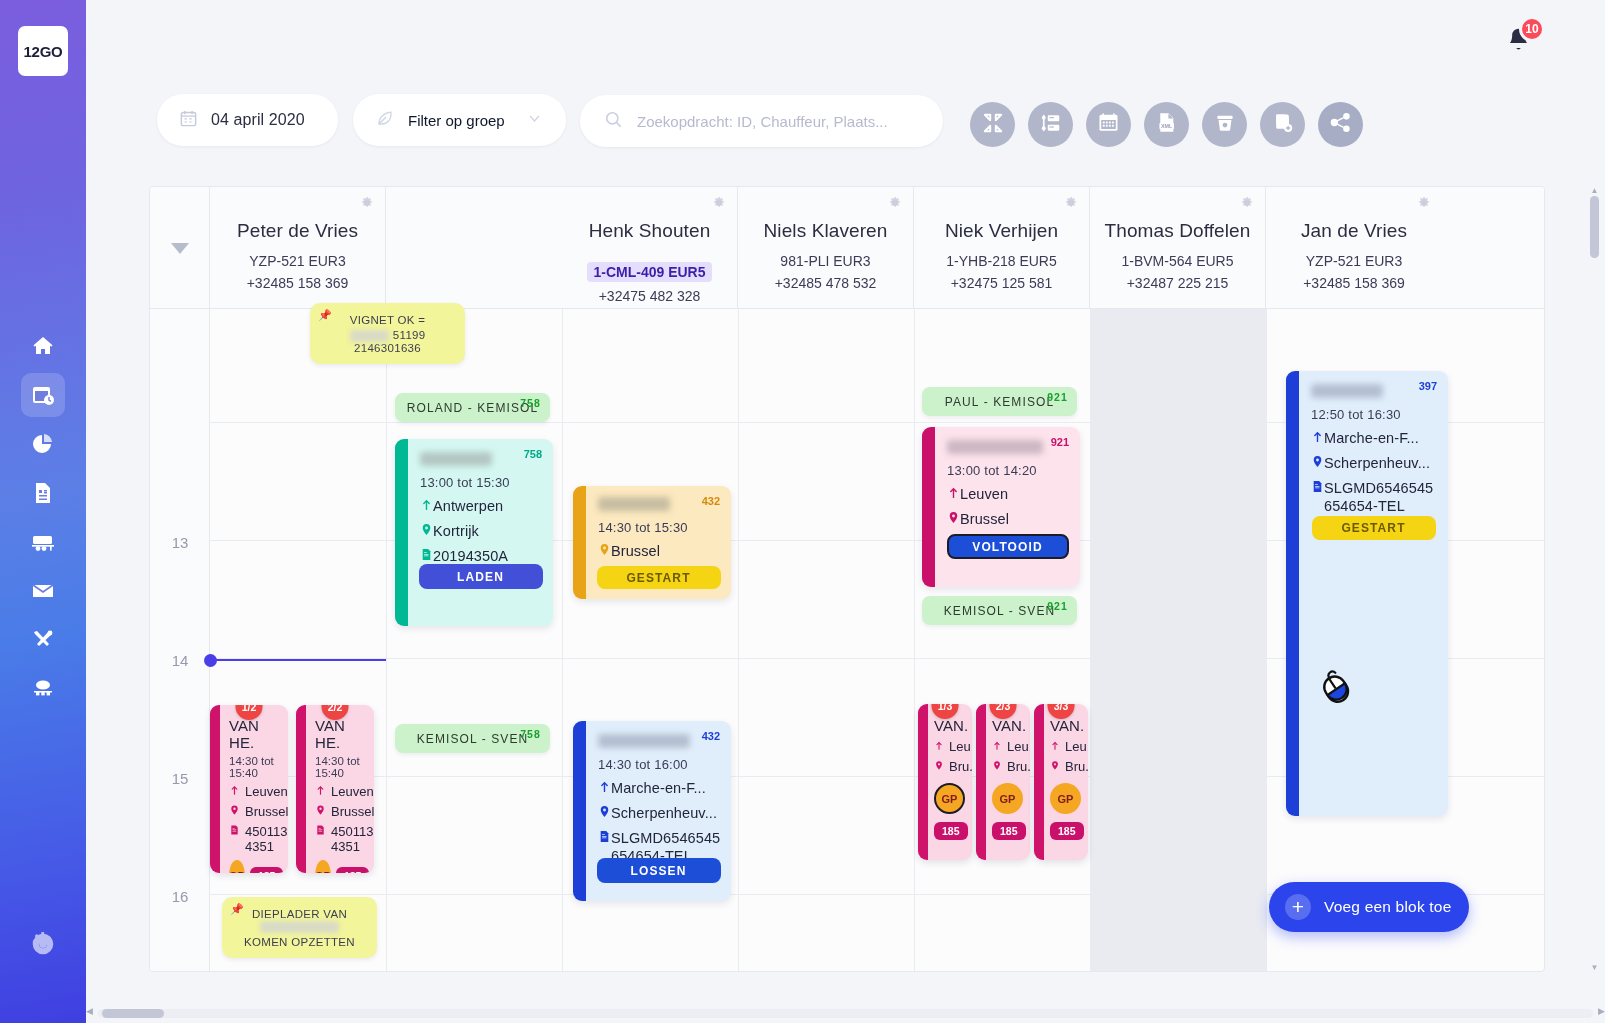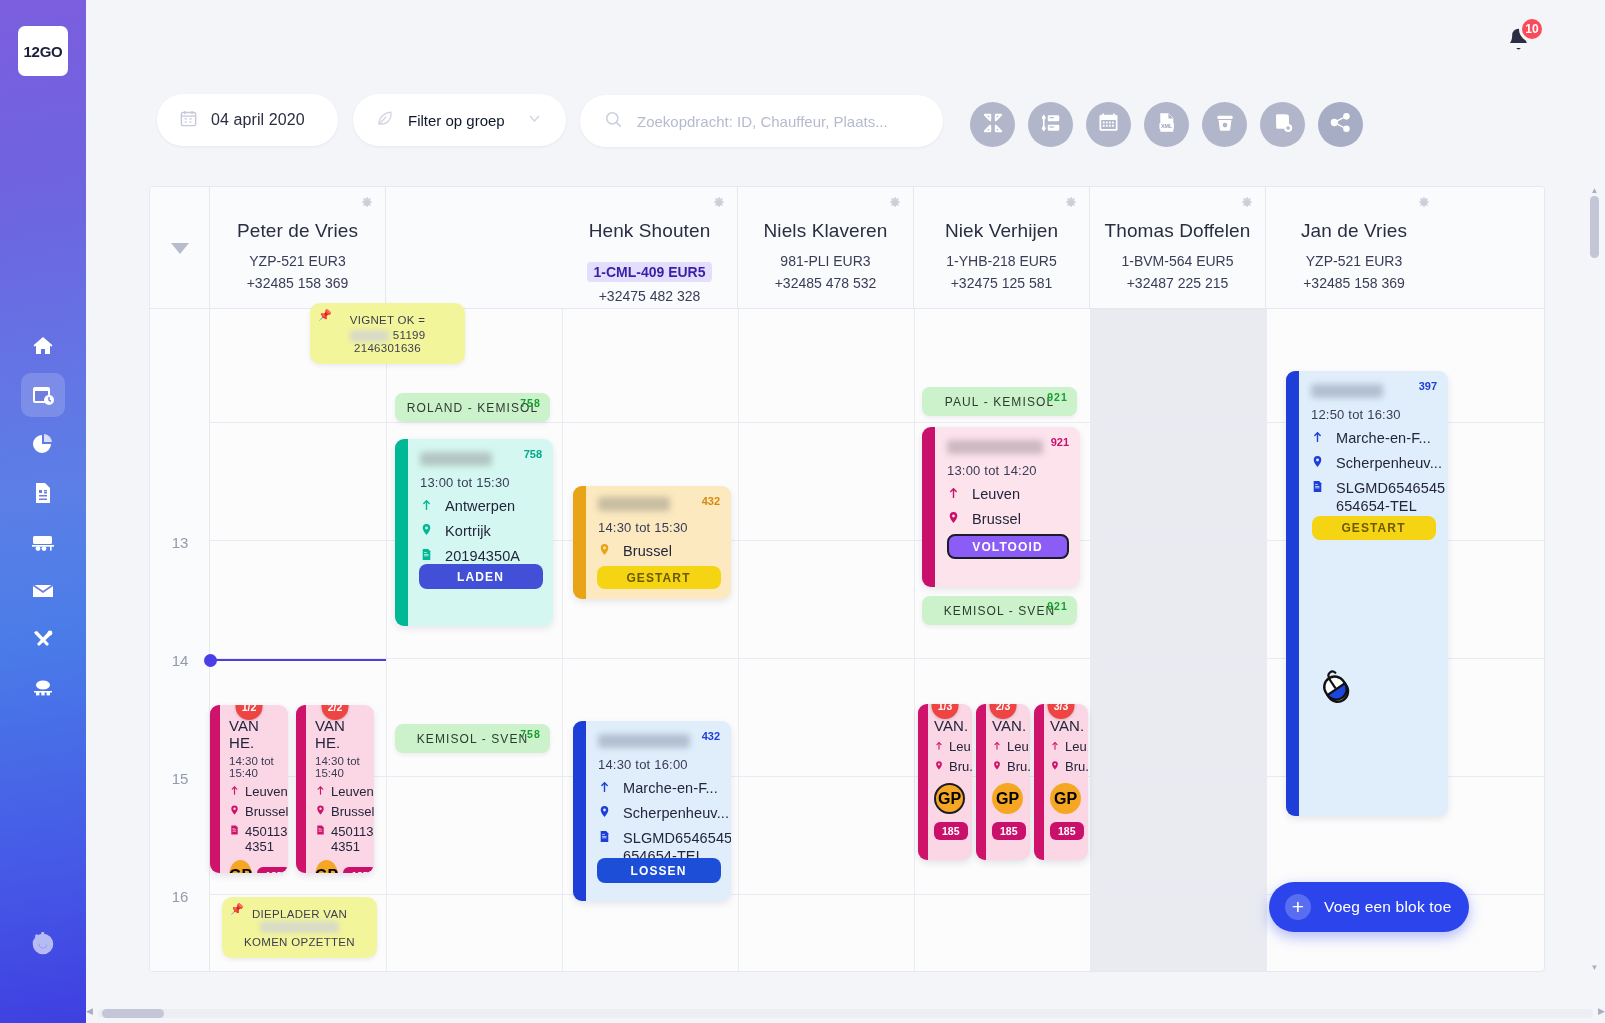--- a/index.html
+++ b/index.html
@@ -110,43 +110,43 @@
 
   .job {
     position:absolute; border-radius:9px; overflow:hidden;
     box-shadow: 0 3px 7px rgba(40,40,70,.10);
   }
   .job .stripe { position:absolute; left:0; top:0; bottom:0; width:13px; }
   .job .inner { position:absolute; left:13px; right:0; top:0; bottom:0; padding: 13px 10px 0 12px; }
   .job .jnum { position:absolute; right:11px; top:9px; font-size:11px; font-weight:700; }
   .job .jtitle { height:14px; width: 72px; border-radius:3px; filter: blur(3px); }
   .job .jtime { font-size:13px; color:#3a3c56; margin-top: 9px; letter-spacing:.2px; }
-  .job .jline { font-size:14.5px; color:#23253c; margin-top: 7px; display:flex; align-items:flex-start; gap:12px; letter-spacing:.1px; }
+  .job .jline { font-size:14.5px; color:#23253c; margin-top: 7px; display:flex; align-items:flex-start; gap:0; letter-spacing:.1px; }
   .job .jline .txt { line-height:1.25; }
   .job .jbtn {
     position:absolute; left:50%; transform:translateX(-50%);
     border-radius:8px; font-size:12px; font-weight:700; letter-spacing:1.1px;
     display:flex; align-items:center; justify-content:center; color:#fff;
   }
 
   .minijob { position:absolute; border-radius:9px; overflow:hidden; box-shadow: 0 3px 7px rgba(40,40,70,.12); }
   .minijob .stripe { position:absolute; left:0; top:0; bottom:0; width:10px; background:#d0136a; }
   .minijob .inner { position:absolute; left:10px; right:0; top:0; bottom:0; padding: 12px 6px 0 9px; }
   .minijob .mtitle { font-size:15px; color:#23253c; letter-spacing:.1px; }
   .minijob .mtime { font-size:11.5px; color:#3a3c56; margin-top:4px; }
   .minijob .mline { font-size:13px; color:#23253c; margin-top:5px; display:flex; align-items:flex-start; gap:5px; }
   .badge-frac {
     position:absolute; top:-12px; left:50%; transform:translateX(-50%);
     width:27px; height:27px; border-radius:50%; background:#ef4444; color:#fff;
     font-size:10.5px; font-weight:700; display:flex; align-items:center; justify-content:center;
     z-index: 4; box-shadow: 0 1px 3px rgba(0,0,0,.18);
   }
   .gp {
-    width:31px; height:31px; border-radius:50%; background:#f5a623; color:#000000;
-    font-size:16px; font-weight:700; display:flex; align-items:center; justify-content:center;text-align:center;
+    width:31px; height:31px; border-radius:50%; background:#f5a623; color:#7f1d1d;
+    font-size:11px; font-weight:700; display:flex; align-items:center; justify-content:center;text-align:center;
   }
   .gp.ringed { border: 2.5px solid #1c1c28; }
   .b185 { background:#c9106a; color:#fff; font-size:10.5px; font-weight:700; border-radius:6px; padding: 3px 8px; }
 
   
   #fab {
     position:absolute; left:1269px; top:882px; width:200px; height:50px;
     background:#2b44ec; border-radius:25px; display:flex; align-items:center;
     padding-left:16px; gap:13px; box-shadow: 0 5px 14px rgba(43,68,236,.36);
   }
@@ -683,21 +683,21 @@
               </svg></span>
           <span class="txt">Brussel</span>
         </div>
         <div class="jline">
           <span><svg width="13" height="15" viewBox="0 0 24 24" fill="#c9106a">
                 <path d="M5 2h10l4 4v16H5z"></path>
                 <path d="M7.6 8h5v1.4h-5zm0 3h8v1.4h-8zm0 3h8v1.4h-8z" fill="#fde3ec"></path>
               </svg></span>
           <span class="txt">Huifwagen</span>
         </div>
-        <div class="jbtn" style="top:107px;width:122px;height:25px;background:#8b5cf6;border:2px solid #1c1c28">VOLTOOID</div>
+        <div class="jbtn" style="top:107px;width:122px;height:25px;background:#1d4ed8;border:2px solid #1c1c28">VOLTOOID</div>
       </div>
     </div>
 
     <div class="tagchip" style="left:772px;top:287px;width:155px;height:29px;background:#ccf2cc;color:#2e3b2e">
       <span>KEMISOL - SVEN</span>
       <span class="num" style="color:#17a02c">921</span>
     </div>
 
     <div class="minijob" style="left:768px;top:395px;width:54px;height:156px;background:#fbd7e5">
       <div class="badge-frac">1/3</div>

